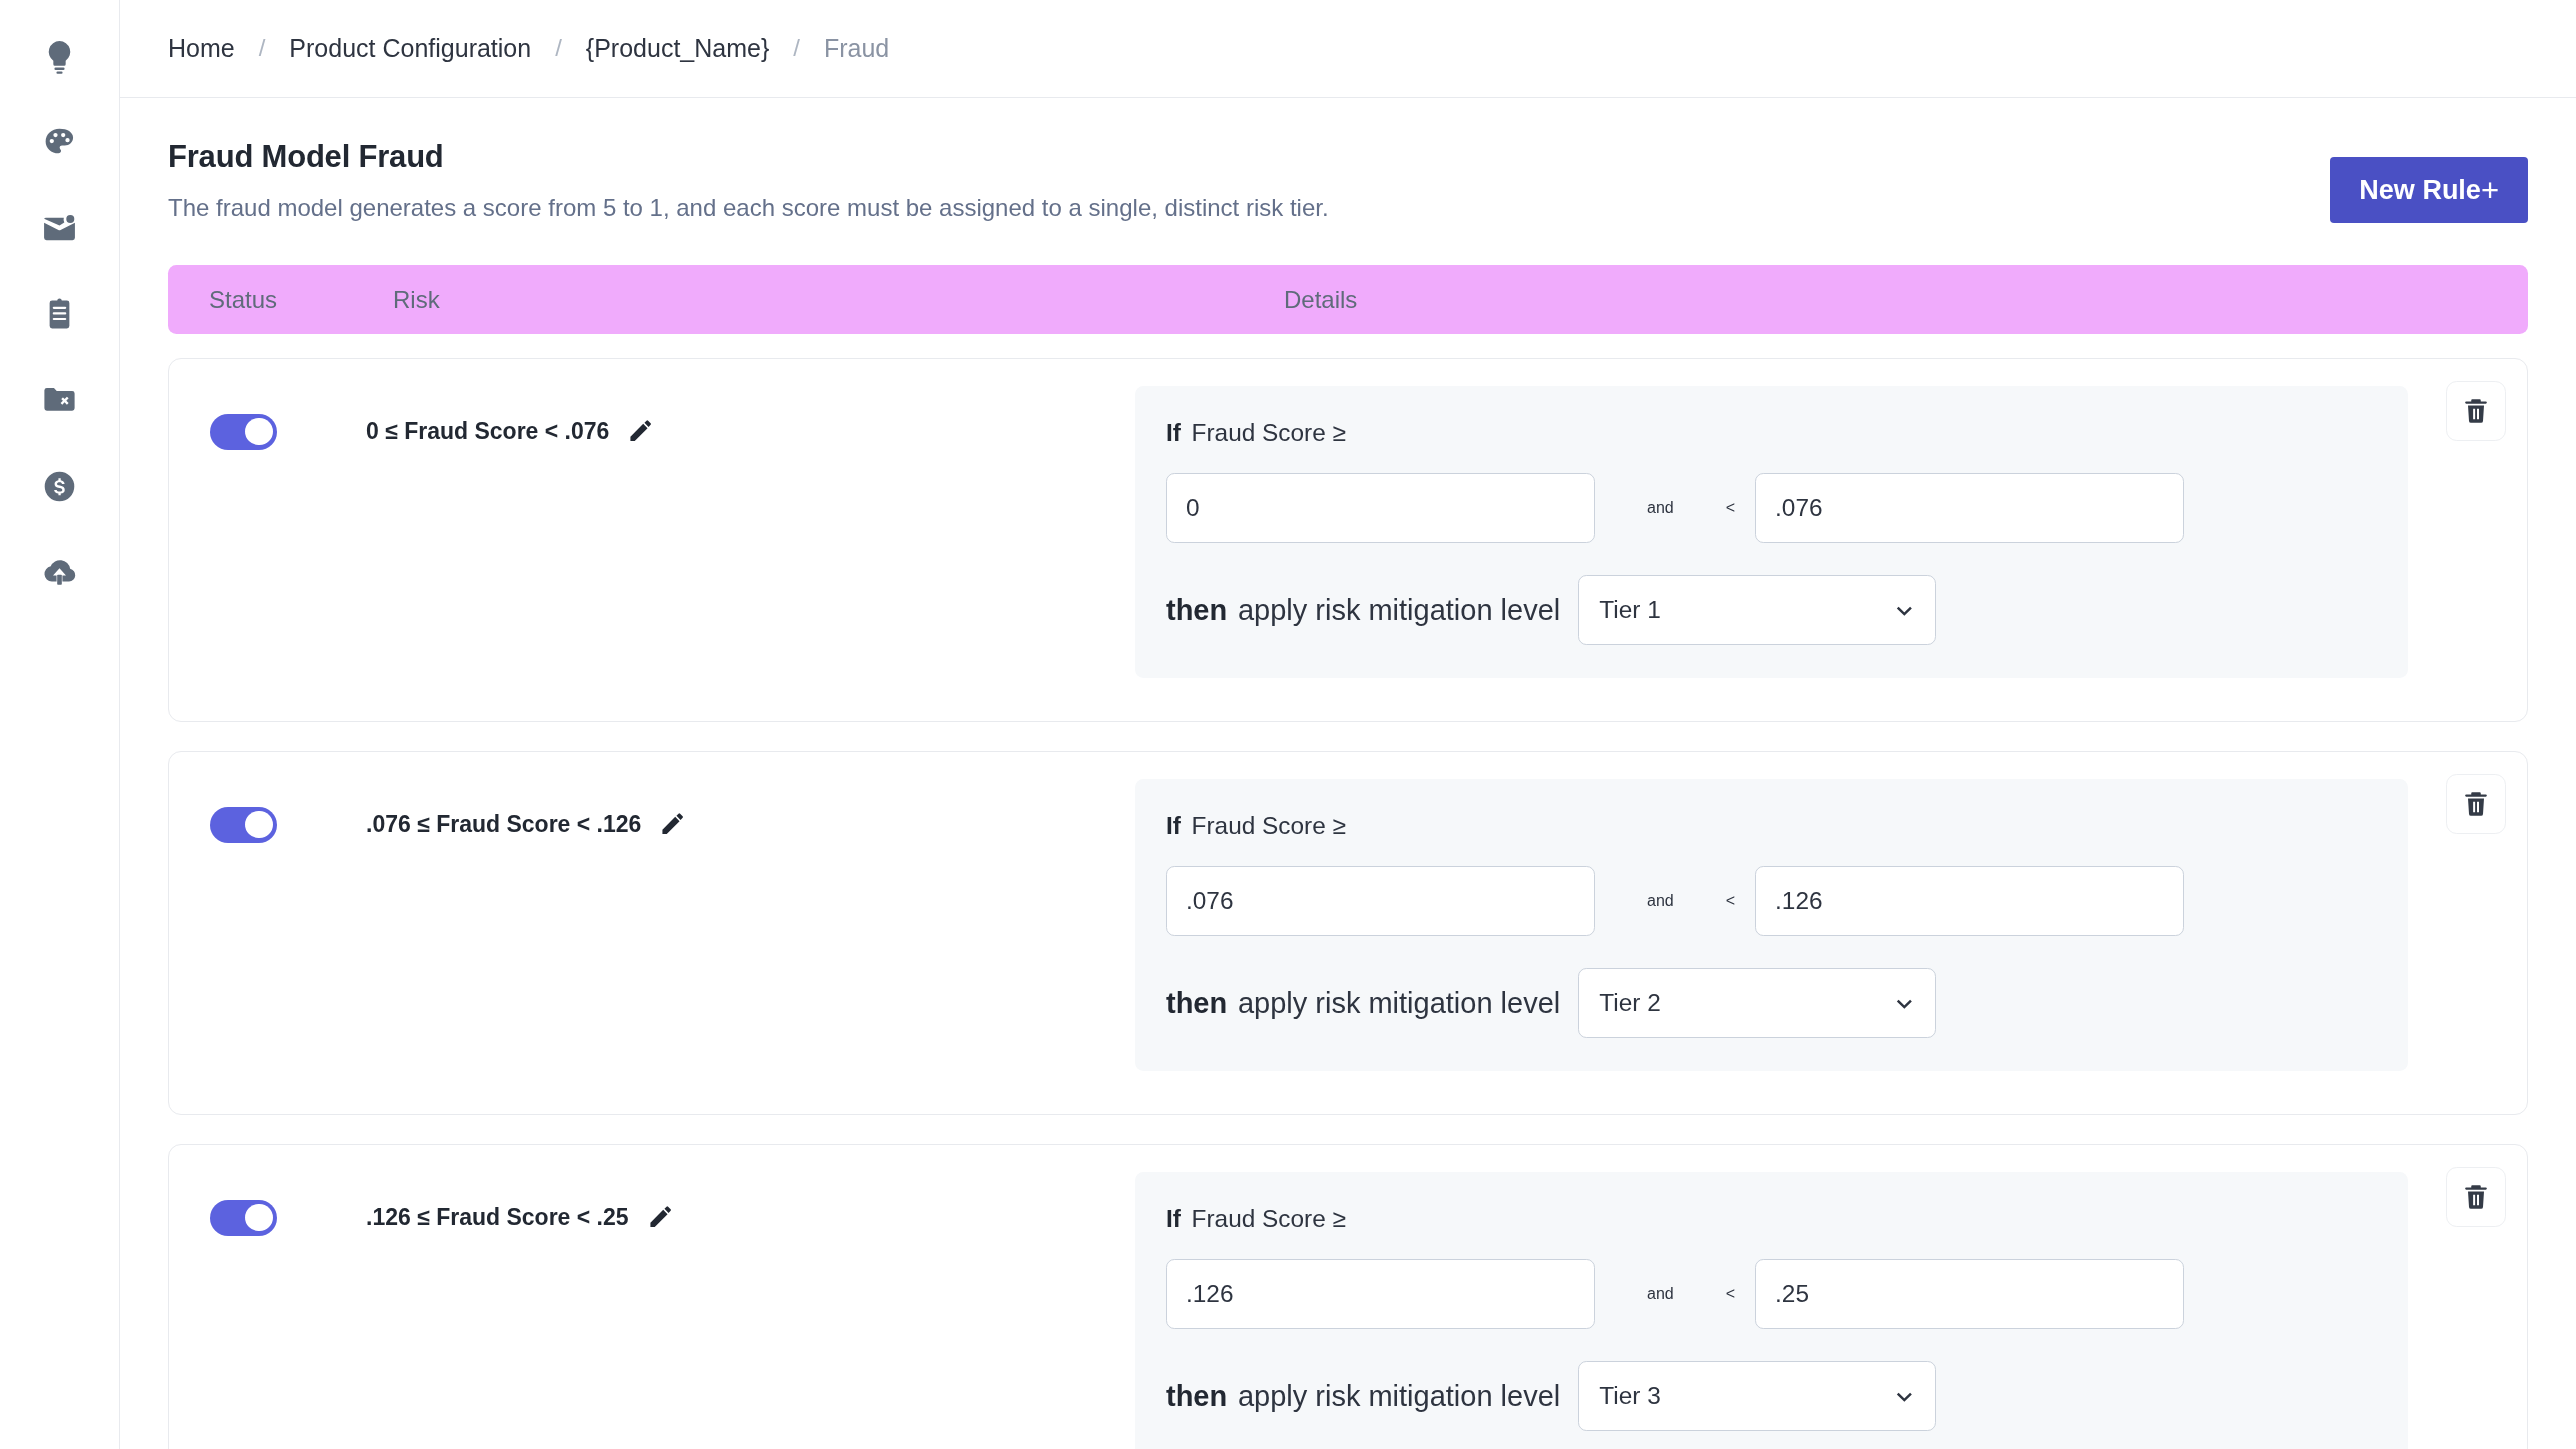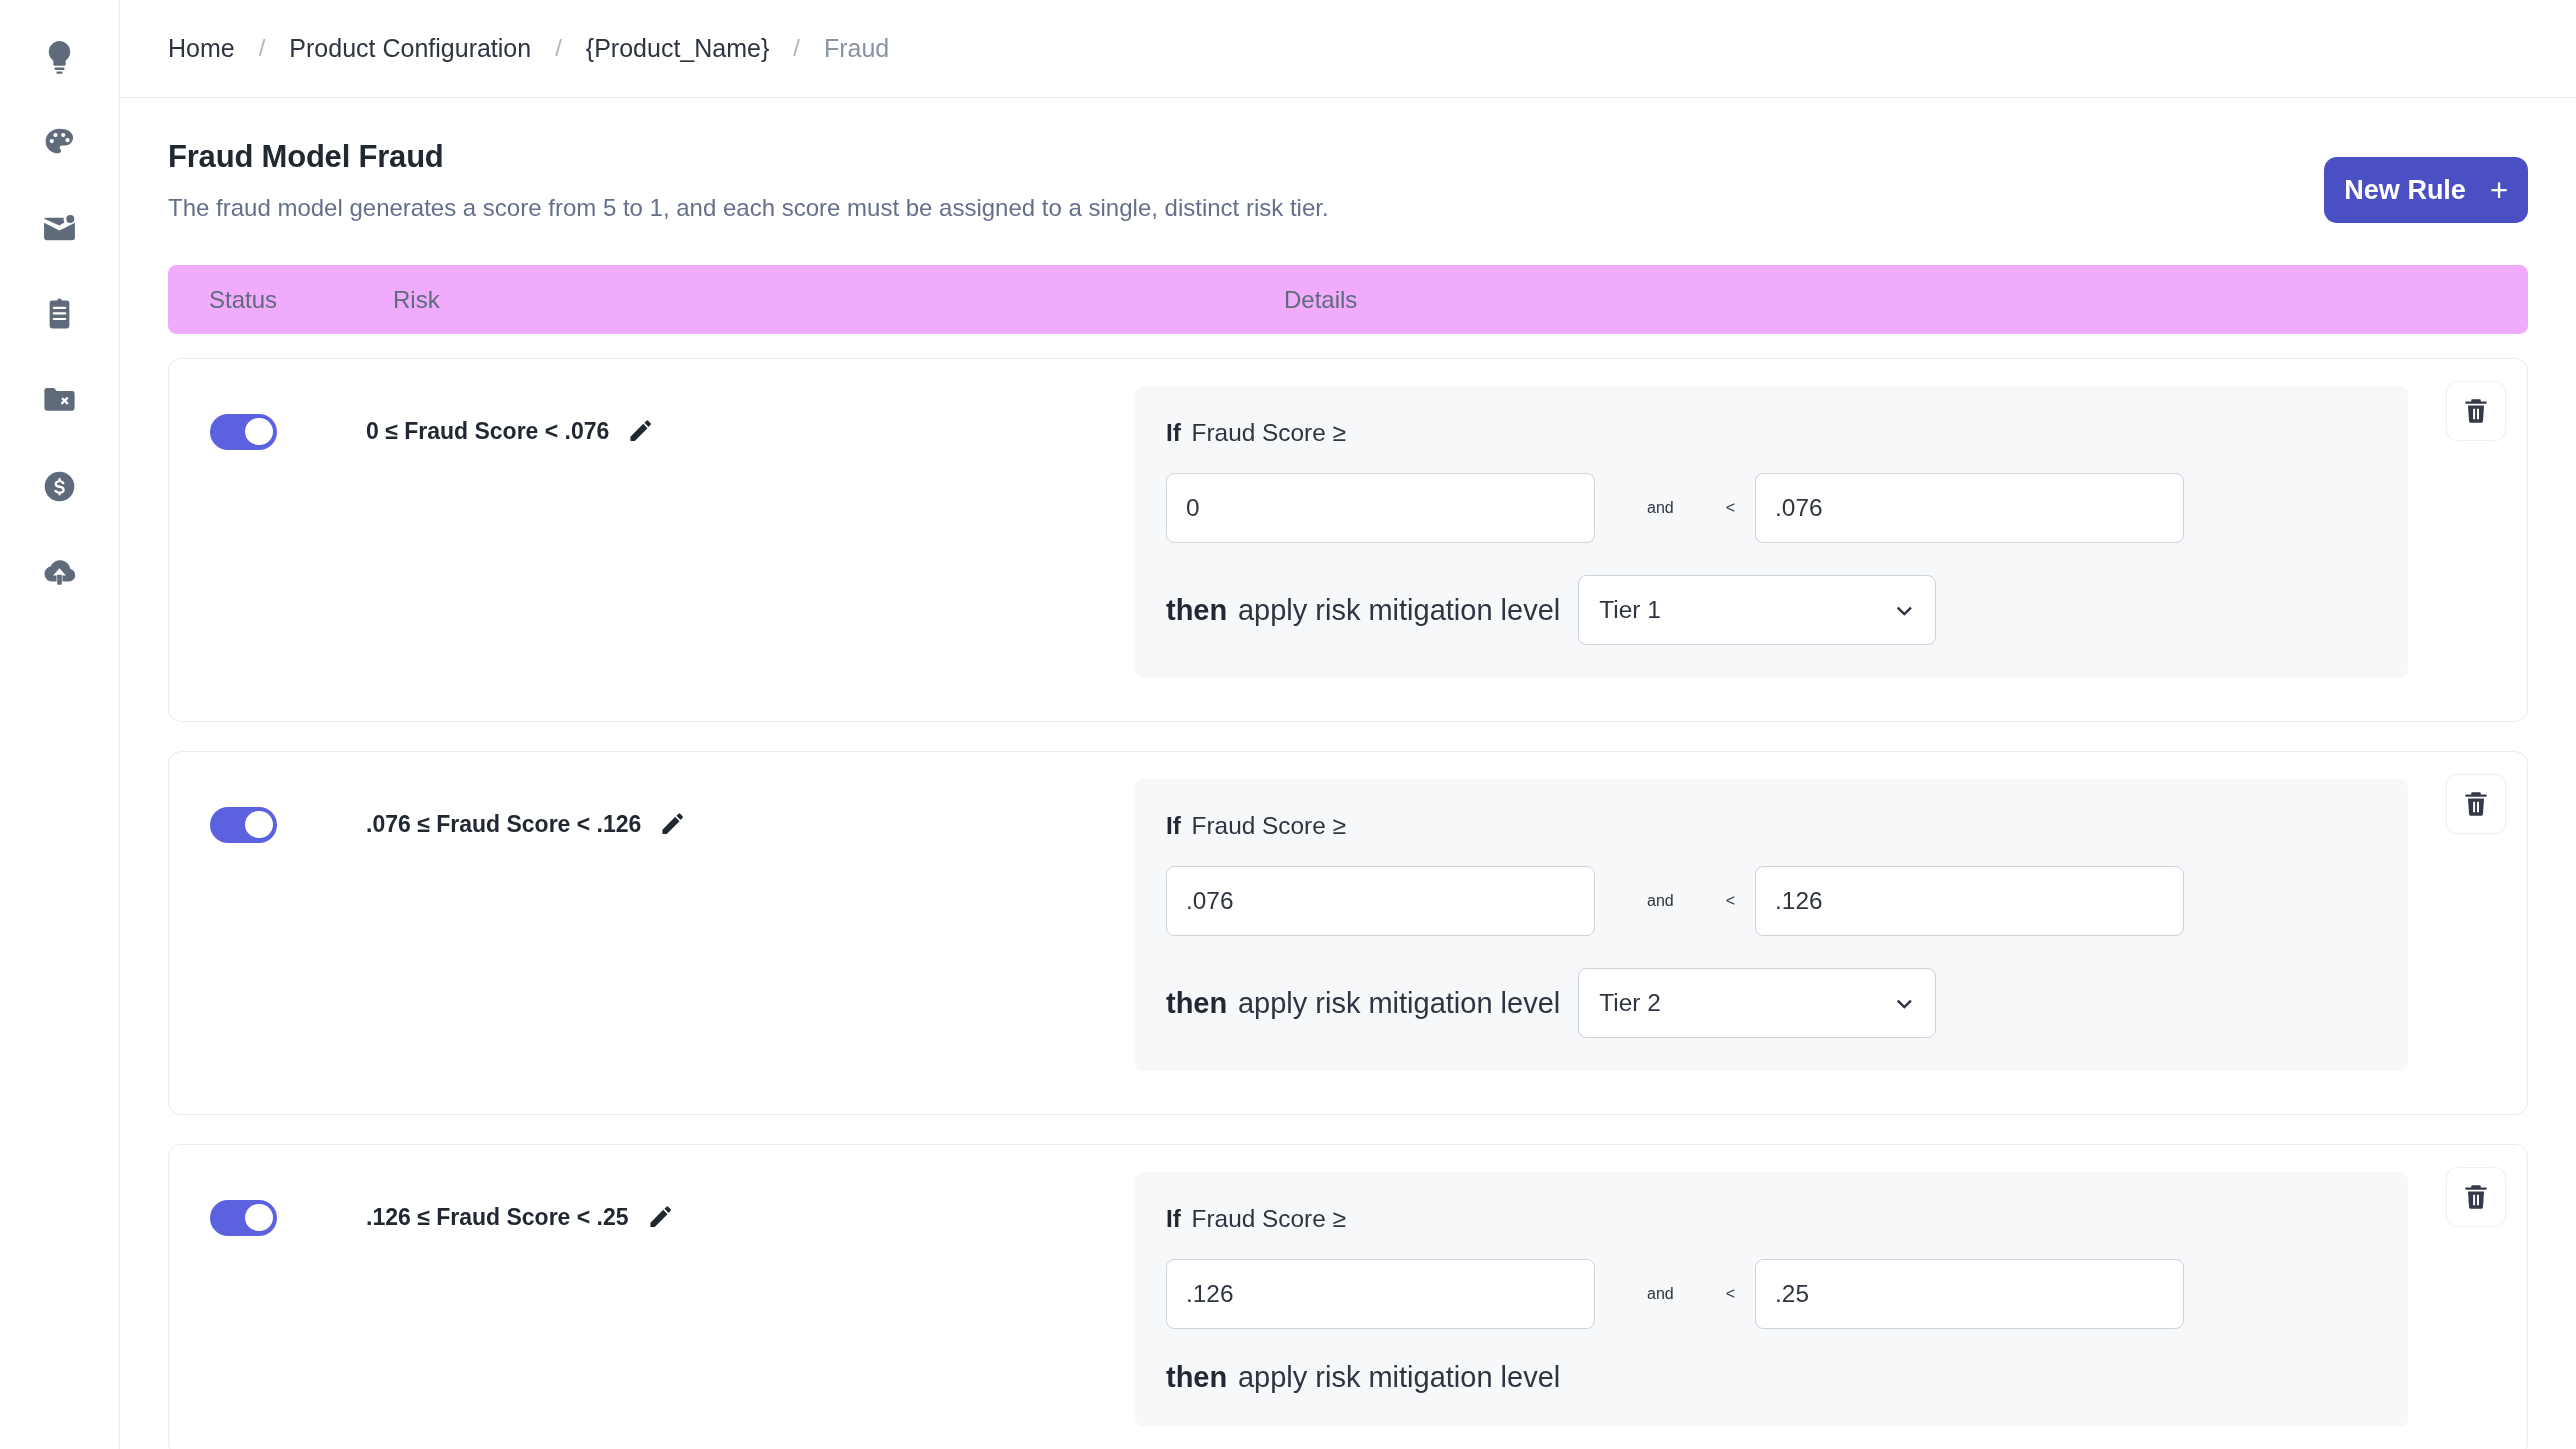--- a/index.html
+++ b/index.html
@@ -50,24 +50,24 @@
   .page-head-left { padding-top: 2.4px; }
   .page-title {
     font-size: 31px; font-weight: bold; color: #222832;
     letter-spacing: -0.2px; margin-bottom: 19px;
   }
   .page-sub { font-size: 24px; color: #64708a; font-weight: 400; }
 
   .new-rule-btn {
     background: #4a50c4;
     color: #ffffff;
-    border: none; border-radius: 13px;
+    border: none; border-radius: 4px;
     height: 66px;
-    padding: 0 20px;
-    display: inline-flex; align-items: center; gap: 24px;
+    padding: 0 29px;
+    display: inline-flex; align-items: center; 
     font-size: 27px; font-weight: bold;
     font-family: "Liberation Sans", sans-serif;
     cursor: pointer;
     margin-top: 20px;
   }
   .plus-ico { font-size: 31px; font-weight: 400; line-height: 1; }
 
   
   .table-head {
     margin-top: 42px;
@@ -391,20 +391,28 @@
                 <span class="and-lt">
                   <span class="w">and</span>
                   <span class="w">&lt;</span>
                 </span>
                 <input class="num-input" type="text" value=".25" style="">
               </div>
               <div class="then-row">
                 <span class="then-lbl">
                   <b>then</b><span>apply risk mitigation level</span>
                 </span>
+                <div class="select-wrap">
+                  <span class="select-val">Tier 3</span>
+                  <span class="chev">
+                      <svg viewBox="0 0 24 24">
+                        <polyline points="5,9 12,16 19,9"></polyline>
+                      </svg>
+                    </span>
+                </div>
               </div>
             </div>
           </div>
           <div class="trash-btn">
             <span>
               <svg viewBox="0 0 24 24">
                   <path d="M9 2.6h6a.8.8 0 0 1 .8.8v.9h4a.9.9 0 0 1 0 1.8H4.2a.9.9 0 0 1 0-1.8h4v-.9a.8.8 0 0 1 .8-.8zM5.6 7.6h12.8l-.8 12.3a1.6 1.6 0 0 1-1.6 1.5H8a1.6 1.6 0 0 1-1.6-1.5L5.6 7.6zm4.1 2.6v8.4h1.6V10.2H9.7zm3.1 0v8.4h1.6V10.2h-1.6z"></path>
                 </svg>
             </span>
           </div>

